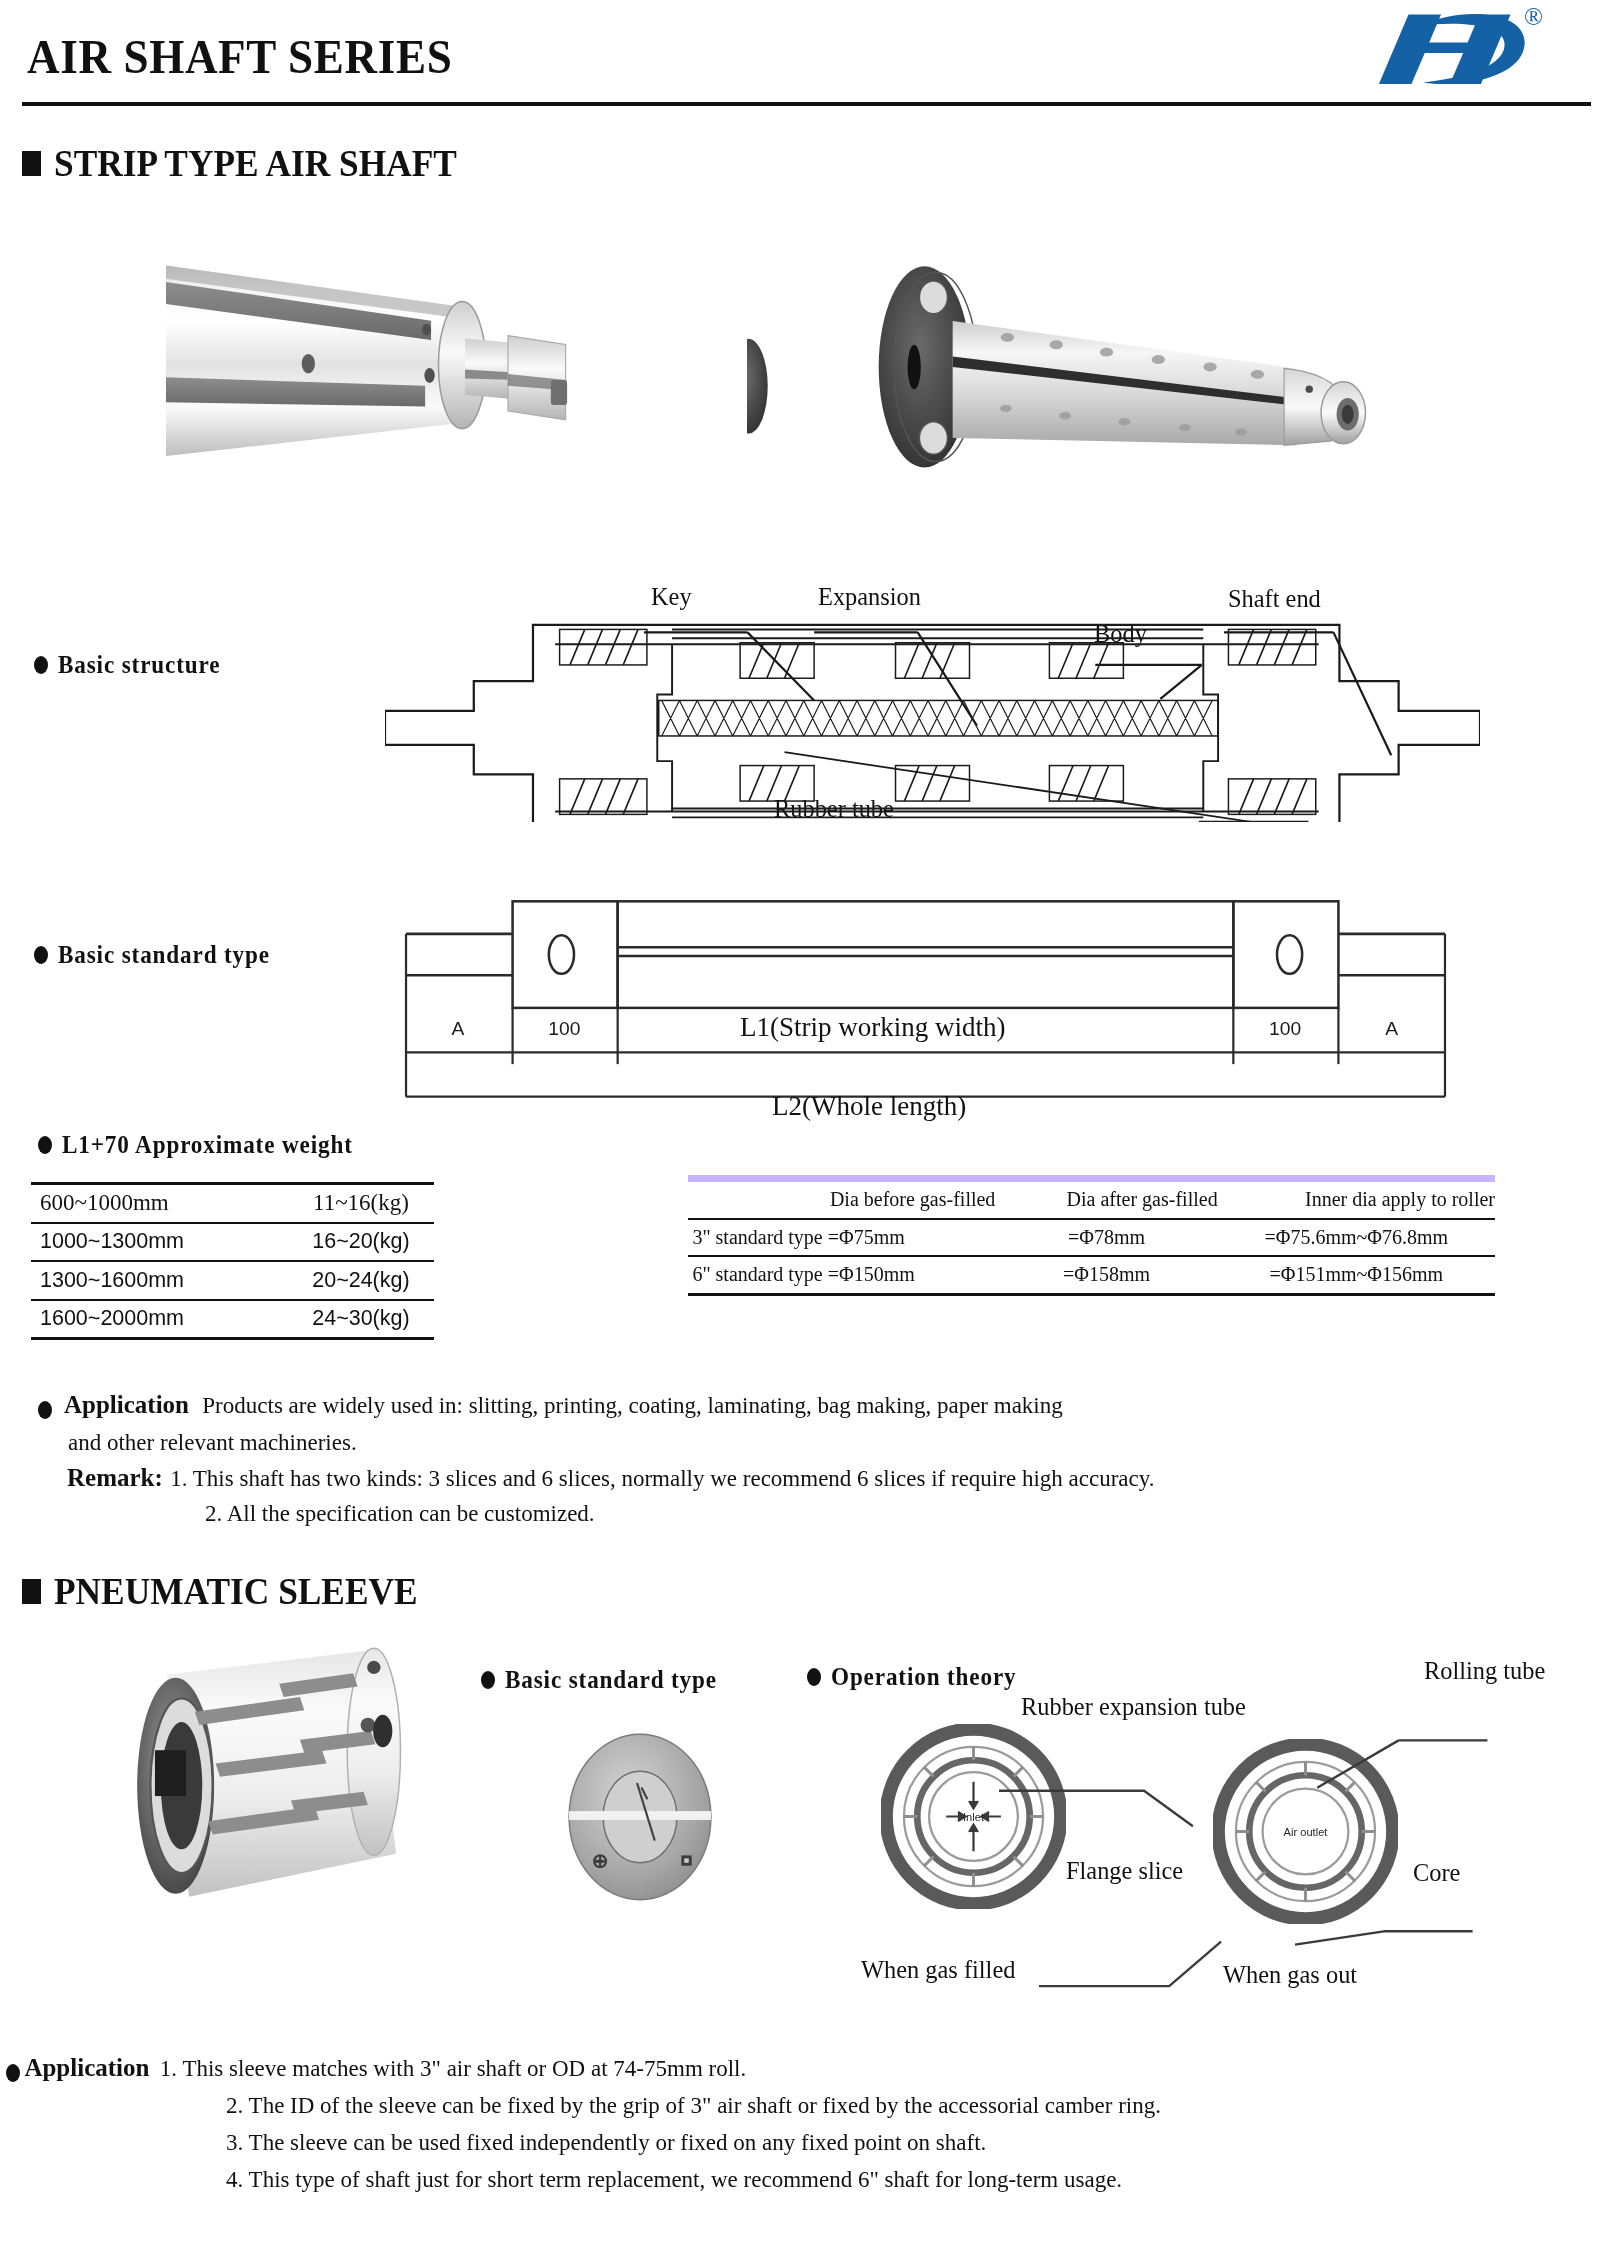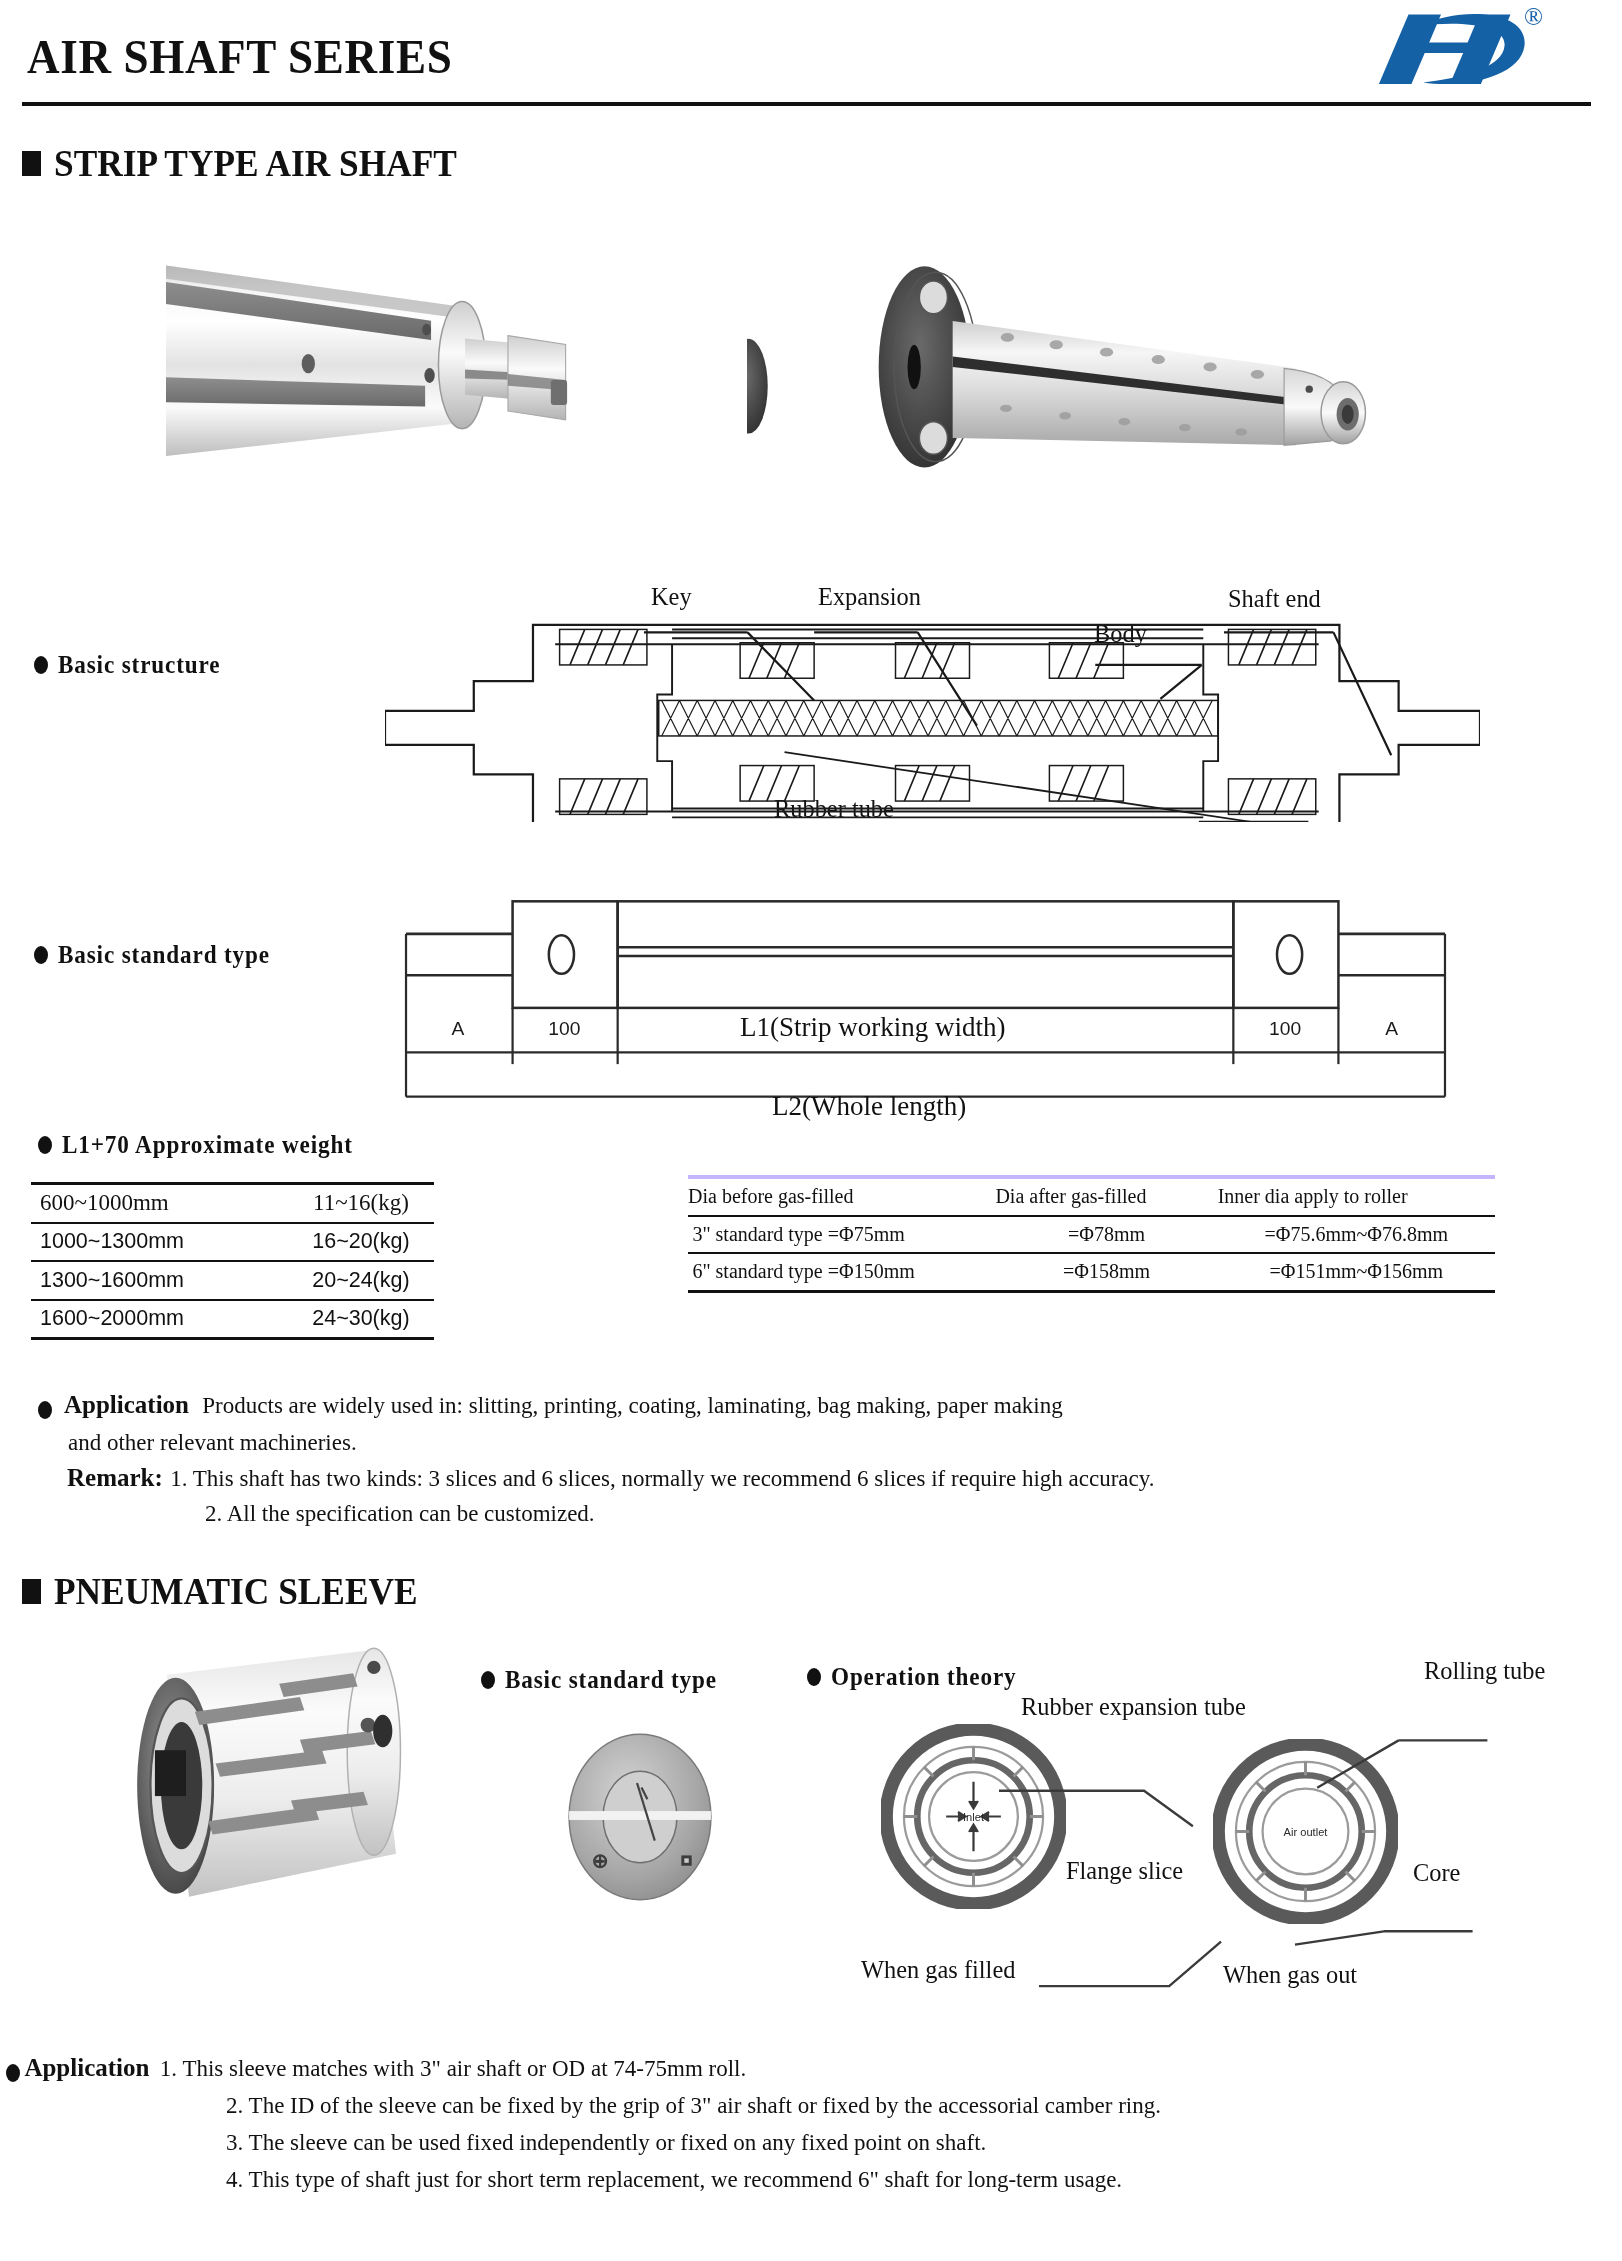--- a/index.html
+++ b/index.html
@@ -58,21 +58,21 @@
   #weight-table tr:first-child td{border-top:3px solid #111;font-family:"Liberation Serif",serif;font-size:23px;}
   #weight-table tr:last-child td{border-bottom:3px solid #111;}
   #weight-table td.c1{padding-left:9px;width:252px;}
   #weight-table td.c2{text-align:center;width:148px;}
 
   #dia-table{left:688px;top:1175px;width:807px;}
   #dia-table td{
     font-size:20px;padding:6px 0 6.7px 0;border-top:2.2px solid #111;
     font-family:"Liberation Serif",serif;
   }
-  #dia-table tr:first-child td{border-top:4px solid #c4b5fd;text-align:left;}
+  #dia-table tr:first-child td{border-top:7px solid #c4b5fd;text-align:right;}
   #dia-table tr:last-child td{border-bottom:3px solid #111;}
   #dia-table td.h1{width:307px;}
   #dia-table td.h2{width:222px;}
   #dia-table td.h3{width:277px;}
   #dia-table td.d1{padding-left:4.4px;}
   #dia-table td.d2,#dia-table td.d3{text-align:center;}
 
   
   .para{font-size:23px;line-height:1.32;white-space:nowrap;}
   .big-b{font-size:25px;font-weight:bold;}

